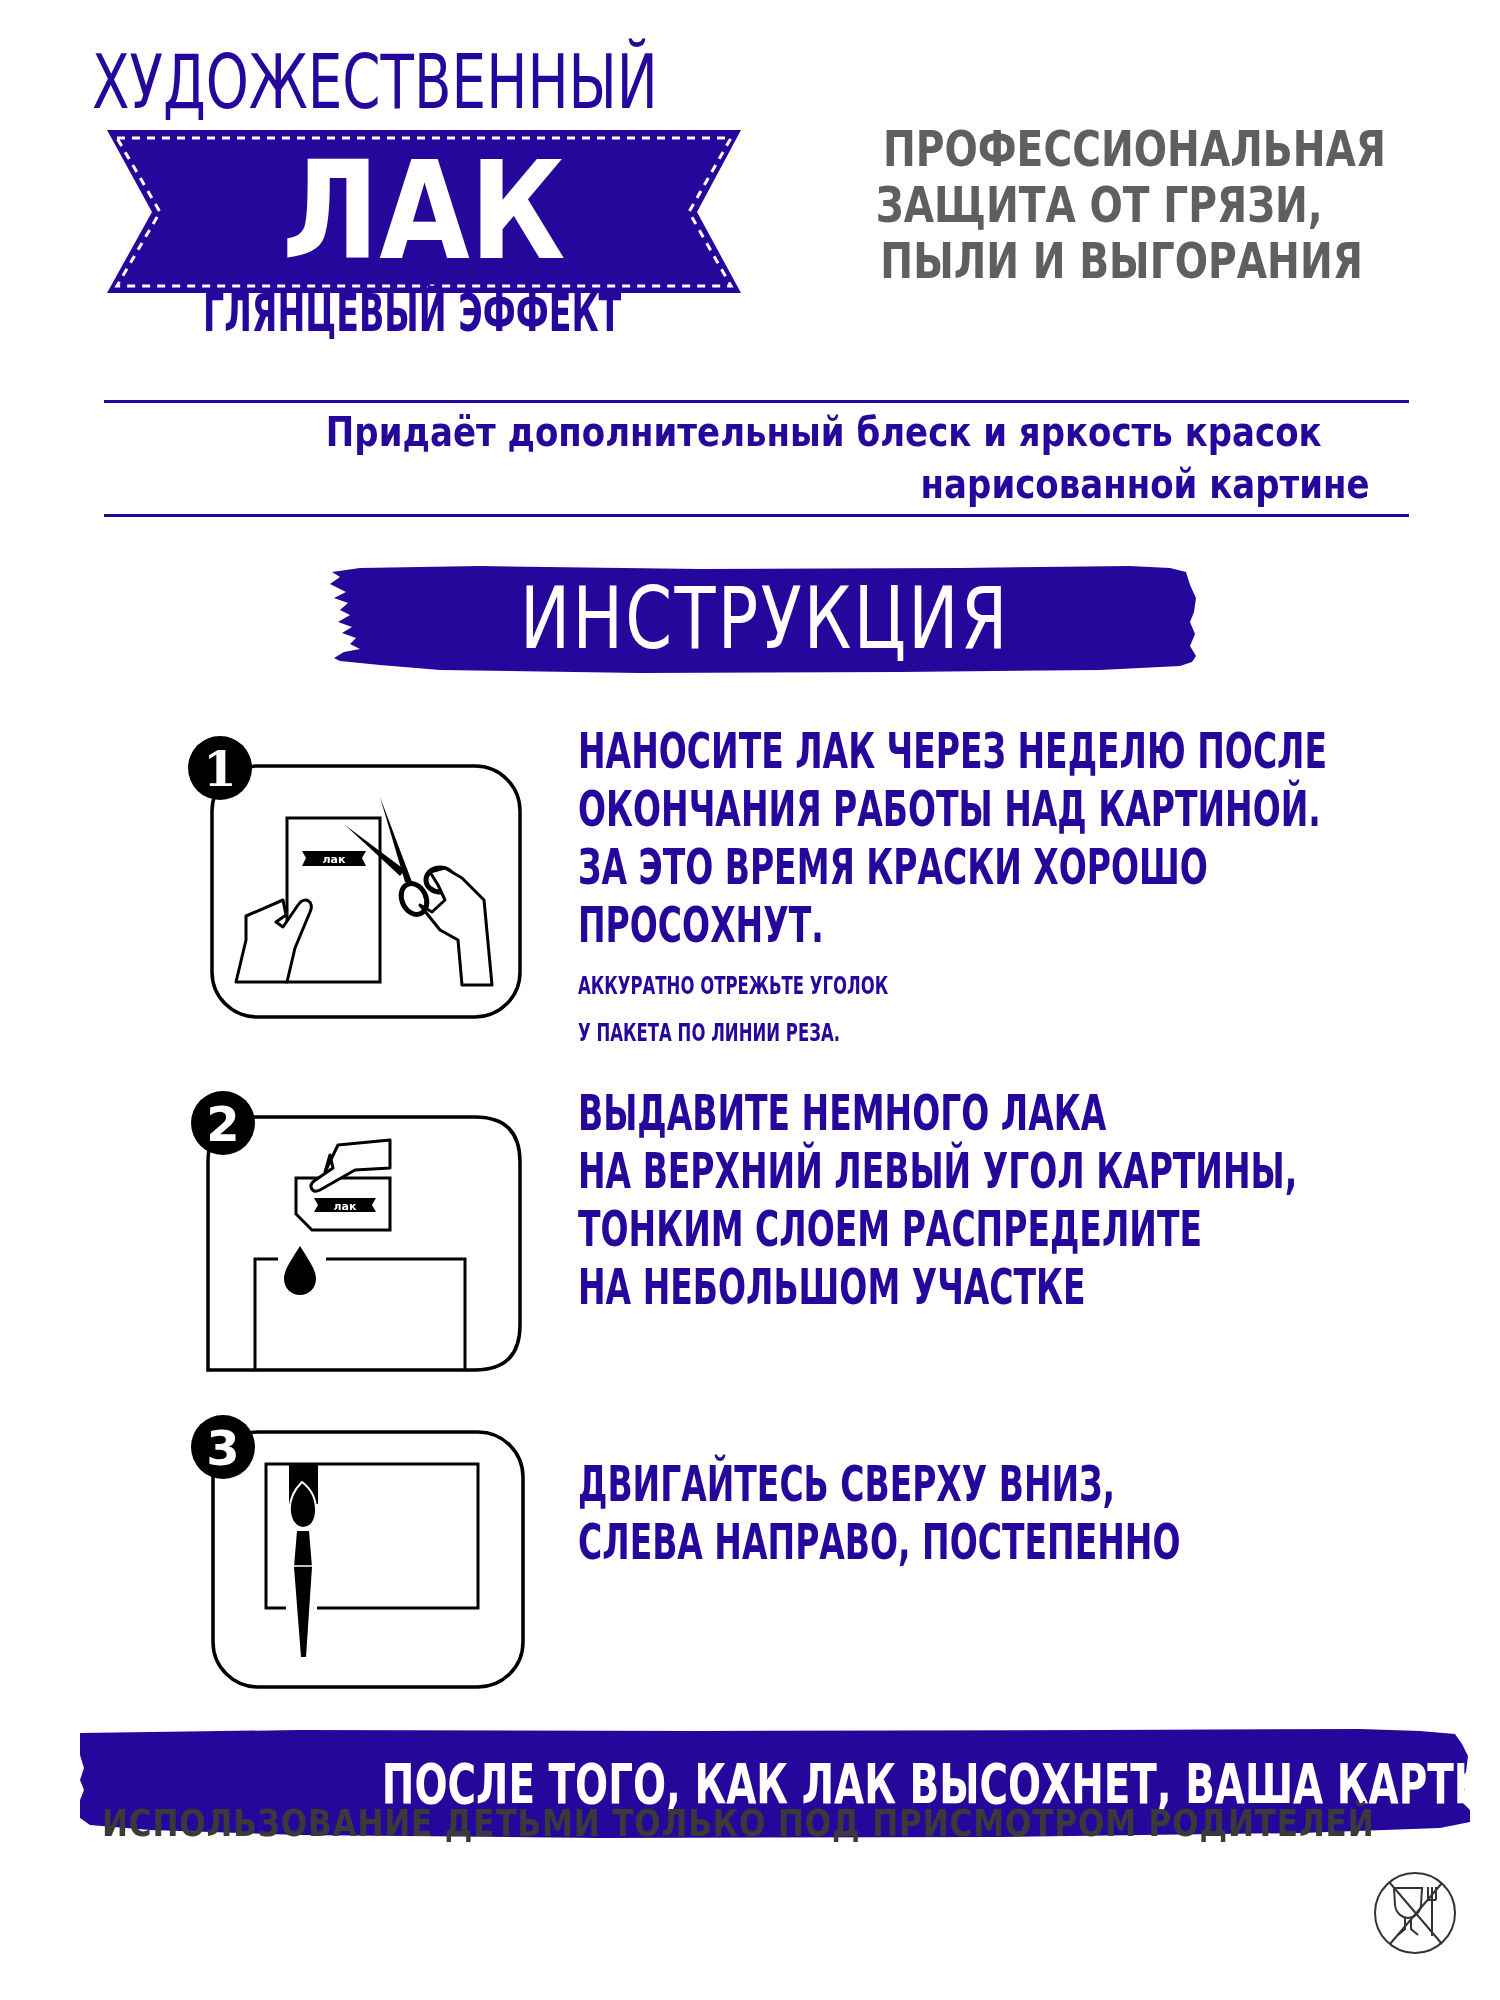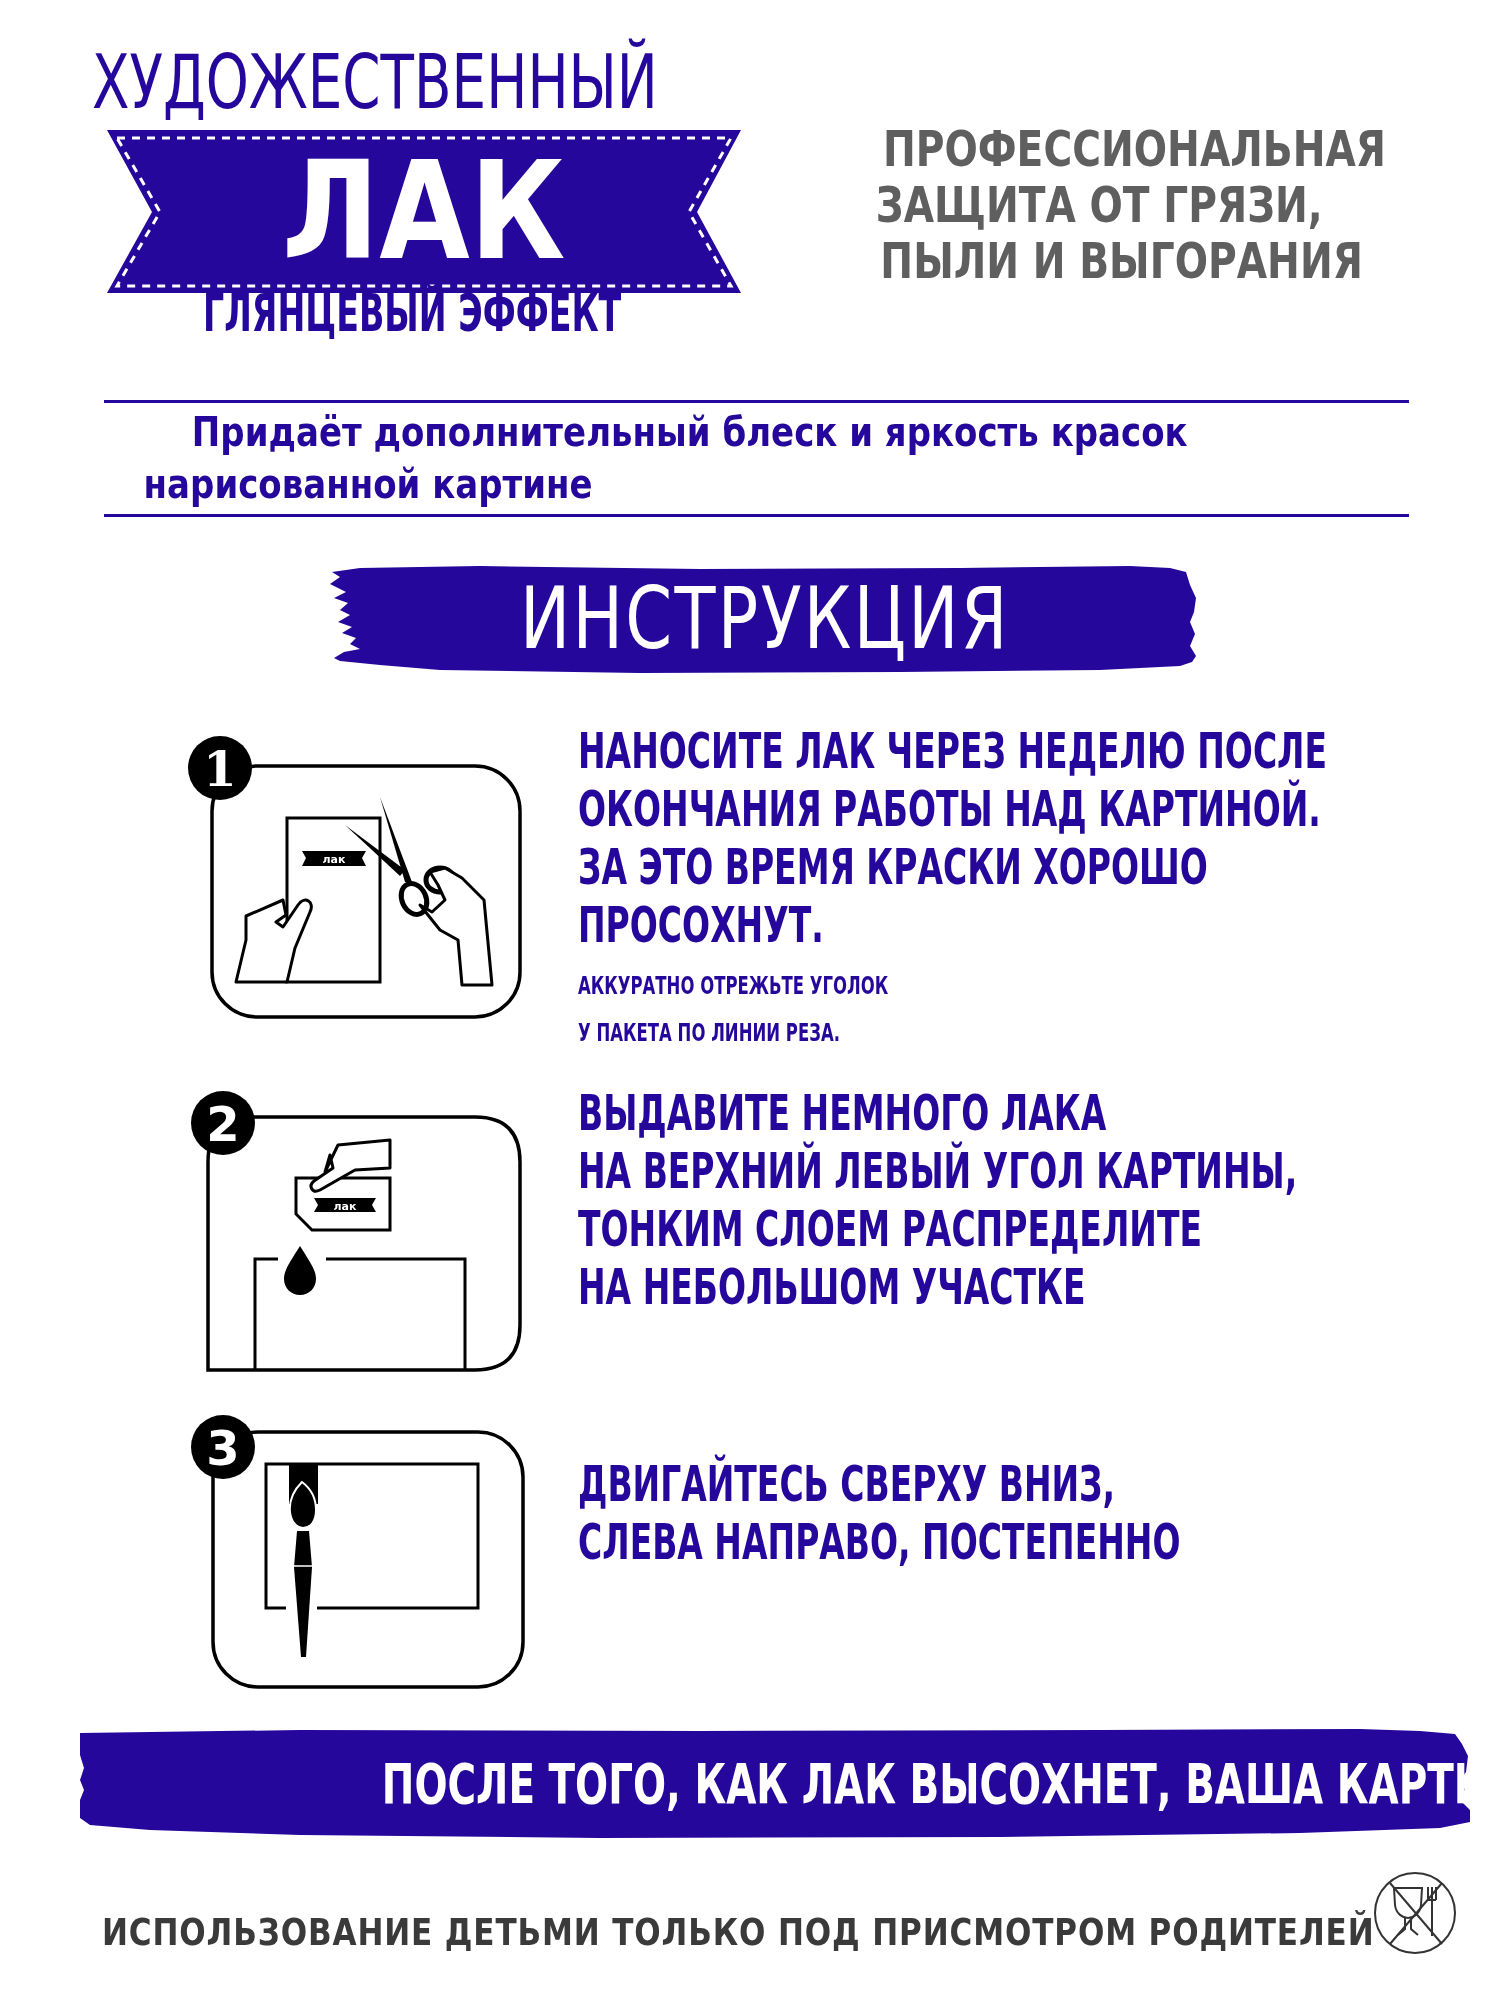--- a/index.html
+++ b/index.html
@@ -22,21 +22,21 @@
   
   #tagline { left:820px; top:122px; width:600px; color:#5f5f5f; }
   .tag-line { font-family:"DejaVu Sans", sans-serif; font-weight:bold; font-size:49px; line-height:56px; height:56px; }
   .tag-line span { transform:scaleX(0.80); }
 
   
   .rule { left:104px; width:1305px; height:3px; background:#26079b; }
   #rule-top { top:400px; }
   #rule-bottom { top:514px; }
 
-  #subtitle { left:104px; top:406px; width:1305px; text-align:left; }
+  #subtitle { left:104px; top:406px; width:1305px; text-align:right; }
   .sub-line { font-family:"DejaVu Sans", sans-serif; font-weight:bold; font-size:40px; line-height:52px; height:52px; color:#26079b; }
   .sub-line span { transform:scaleX(0.85); }
 
   
   #brush-top { left:320px; top:555px; width:890px; height:125px; }
   #instr-title { left:327px; top:565px; width:875px; height:107px; text-align:center; }
   #instr-title span { font-family:"DejaVu Sans", sans-serif; font-size:86px; line-height:107px; color:#ffffff; transform:scaleX(0.78); letter-spacing:3px; }
 
   
   .step-illus { left:180px; width:360px; }
@@ -45,21 +45,21 @@
   .step-line span { transform:scaleX(0.66); }
   .big { font-size:50px; height:58px; line-height:58px; }
   .small { font-size:25px; height:47px; line-height:47px; }
 
   
   #brush-bottom { left:70px; top:1722px; width:1410px; height:125px; }
   #final-text { left:80px; top:1730px; width:1390px; height:107px; text-align:center; }
   #final-text span { font-family:"DejaVu Sans", sans-serif; font-weight:bold; font-size:56px; line-height:107px; color:#ffffff; transform:scaleX(0.695); }
 
   
-  #footer-text { left:102px; top:1908px; width:1260px; height:50px; }
+  #footer-text { left:102px; top:1799px; width:1260px; height:50px; }
   #footer-text span { font-family:"DejaVu Sans", sans-serif; font-weight:bold; font-size:37px; line-height:50px; color:#3a3a3a; transform:scaleX(0.84); letter-spacing:1px; }
   #no-food-icon { left:1372px; top:1870px; width:86px; height:86px; }
 </style>
 </head>
 <body>
 
 <div class="abs" id="title-top">
   <span class="cond">ХУДОЖЕСТВЕННЫЙ</span>
 </div>
 

